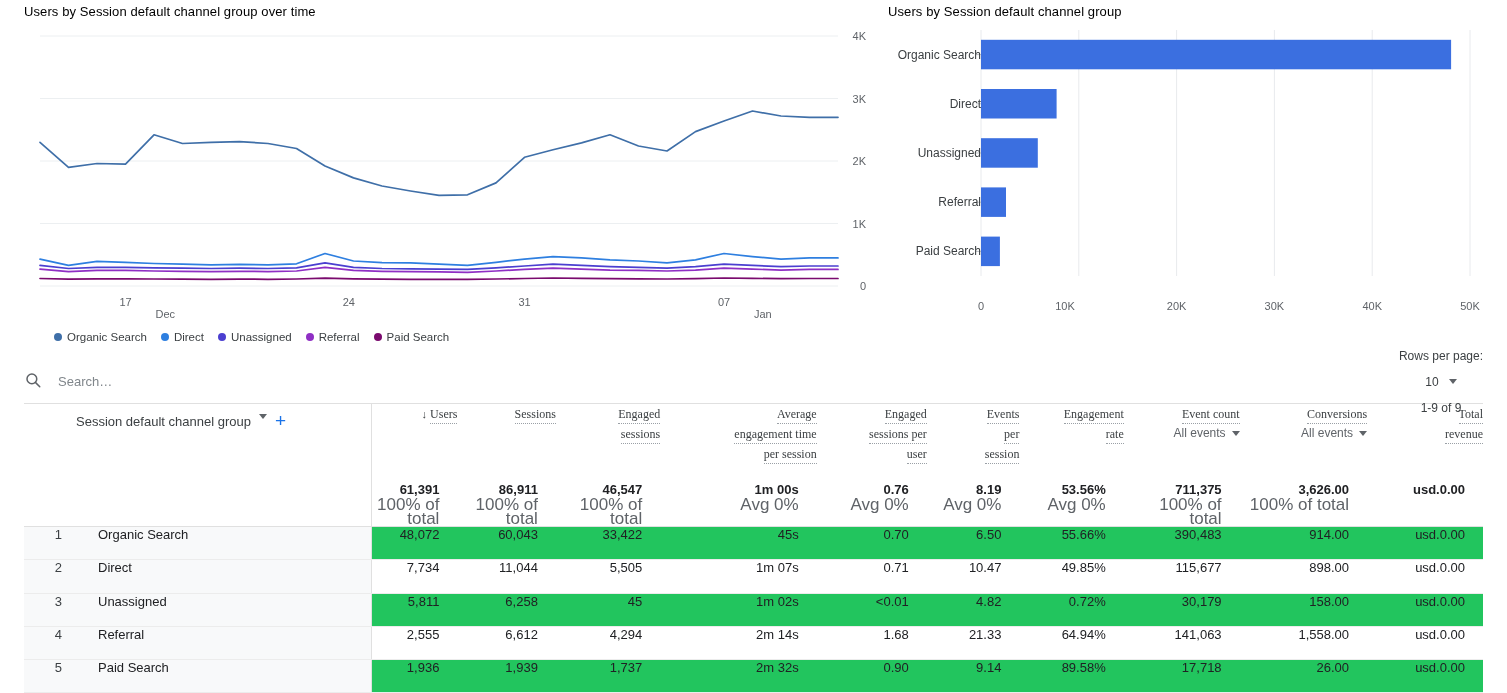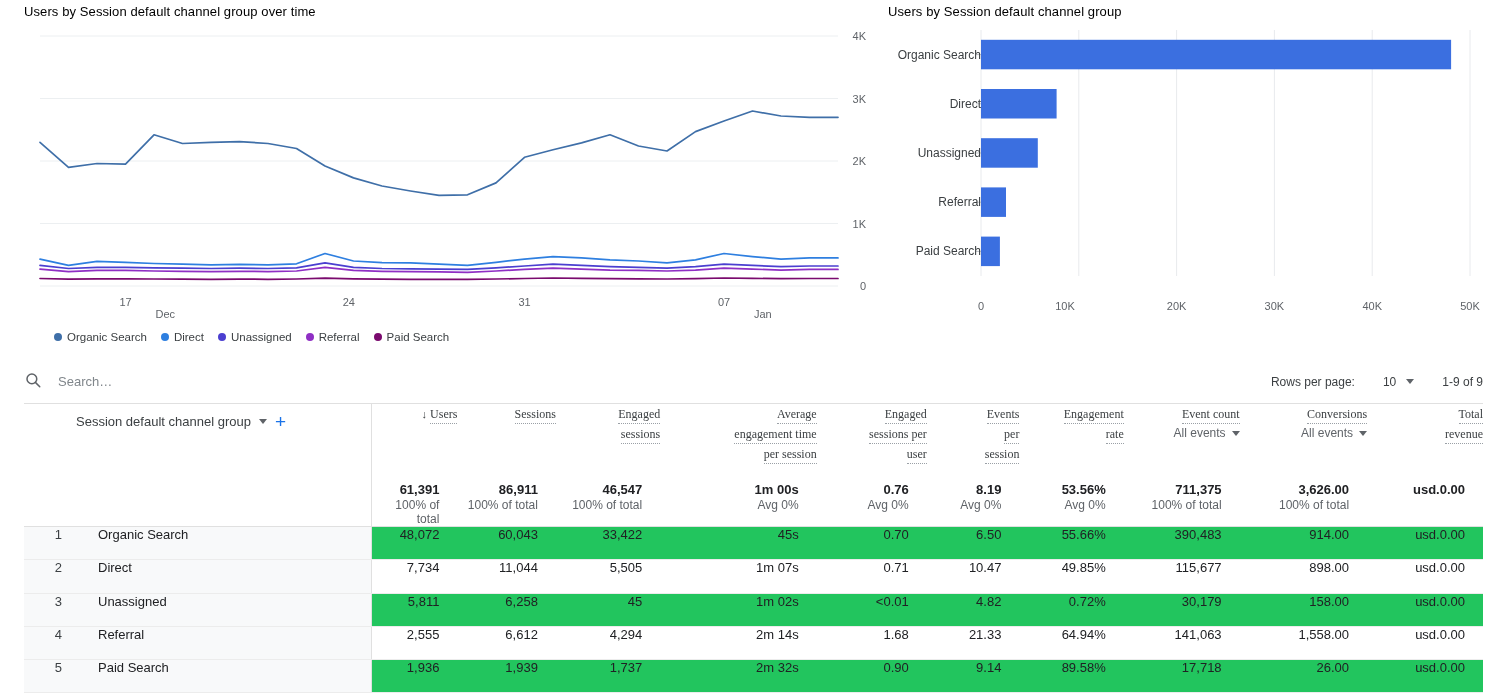--- a/index.html
+++ b/index.html
@@ -52,47 +52,47 @@
     position:absolute; left:24px; top:0; width:1459px; height:44px;
     display:flex; align-items:center; justify-content:space-between;
     border-bottom:1px solid #e0e0e0;
   }
   .search-wrap { display:flex; align-items:center; gap:14px; }
   .search-input {
     border:none; outline:none; font-size:13px; color:#5f6368;
     font-family:"Liberation Sans", sans-serif; width:260px; background:transparent;
   }
   .search-input::placeholder { color:#80868b; }
-  .rpp { display:flex; align-items:center; gap:28px; font-size:12px; color:#3c4043; }
+  .rpp { display:flex; align-items:center; gap:12px; font-size:12px; color:#3c4043;flex-direction:column; }
   .rpp-select { display:flex; align-items:center; gap:10px; }
   .caret { width:0;height:0;border-left:4px solid transparent;border-right:4px solid transparent;border-top:5px solid #5f6368; display:inline-block;}
 
   table.gatable { position:absolute; left:24px; top:44px; width:1459px; border-collapse:collapse; table-layout:fixed; }
   table.gatable th, table.gatable td { padding:0; vertical-align:top; }
 
   thead th {
     height:78px; font-weight:400; position:relative;
   }
   th.dim-head { width:300px; background:#fff; border-right:1px solid #e0e0e0; }
-  .dim-head-inner { display:flex; align-items:center; gap:8px; justify-content:flex-start; padding-left:52px; padding-top:10px; }
+  .dim-head-inner { display:flex; gap:8px; justify-content:flex-start; padding-left:52px; padding-top:10px; }
   .dim-head-label { font-size:13px; color:#3c4043; }
   .plus { color:#1a73e8; font-size:19px; line-height:14px; }
 
   th.metric-head { text-align:right; padding-right:18px; padding-top:10px; }
   .metric-title { font-size:12px; color:#3c4043; line-height:17px; display:inline-block; }
   .metric-title span.u {
     border-bottom:1px dotted #9aa0a6; display:inline-block;font-family:Liberation Serif, serif;
   }
   .sortarrow { font-size:11px; color:#3c4043; margin-right:3px; }
   .subsel { font-size:12px; color:#5f6368; display:flex; align-items:center; gap:6px; justify-content:flex-end; margin-top:2px; }
 
   tr.totals td { height:44px; padding-right:18px; text-align:right; border-bottom:1px solid #e0e0e0; }
   tr.totals td.dim-cell { border-right:1px solid #e0e0e0; background:#fff; }
   .tot-main { font-size:13px; font-weight:bold; color:#202124; line-height:16px; }
-  .tot-sub { font-size:12px; color:#5f6368; line-height:14px; }
+  .tot-sub { font-size:17px; color:#5f6368; line-height:14px; }
 
   tbody tr.datarow { height:33.3px; }
   tbody tr.datarow td { border-bottom:1px solid #ececec; font-size:13px; color:#202124; }
   tbody tr.datarow td.dim-cell {
     border-right:1px solid #e0e0e0; background:#f8f9fa;
     padding-left:0;
   }
   .dim-cell-inner { display:flex; align-items:center; height:100%; }
   .rownum { width:38px; text-align:right; color:#3c4043; font-size:13px; }
   .rowname { padding-left:36px; color:#202124; font-size:13px; }

